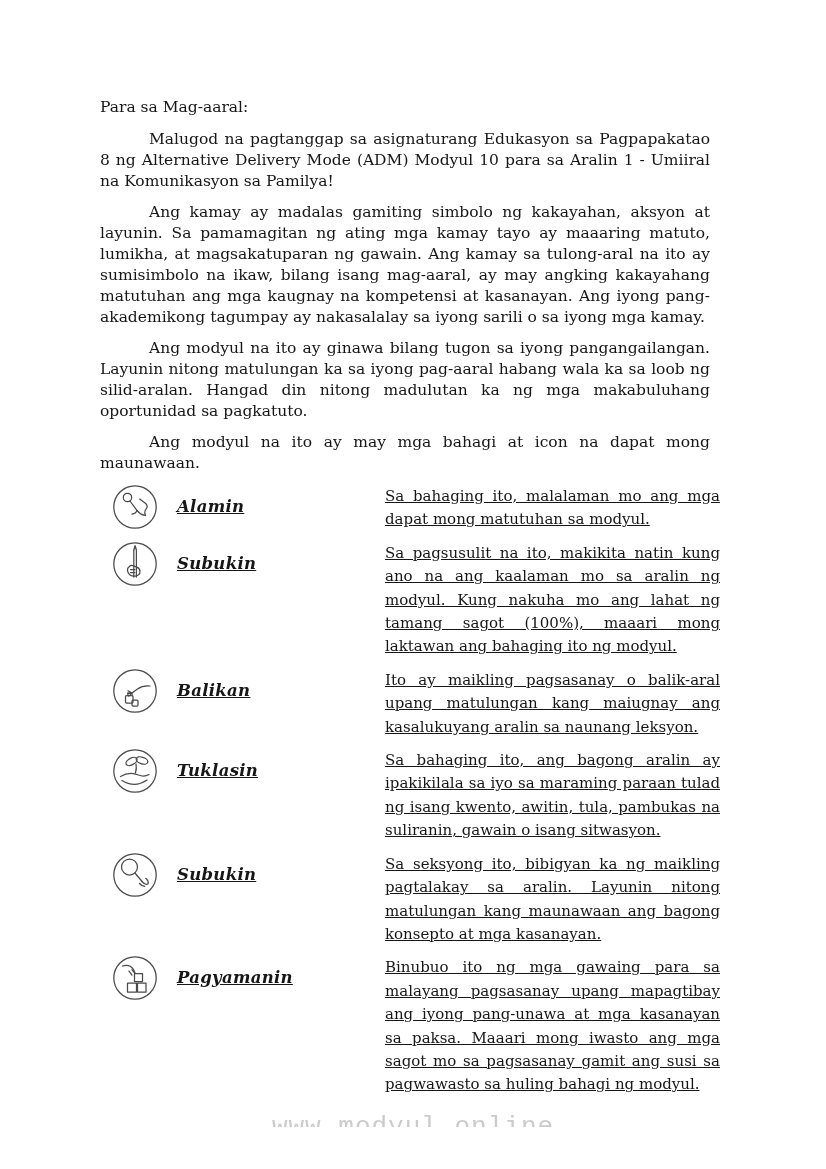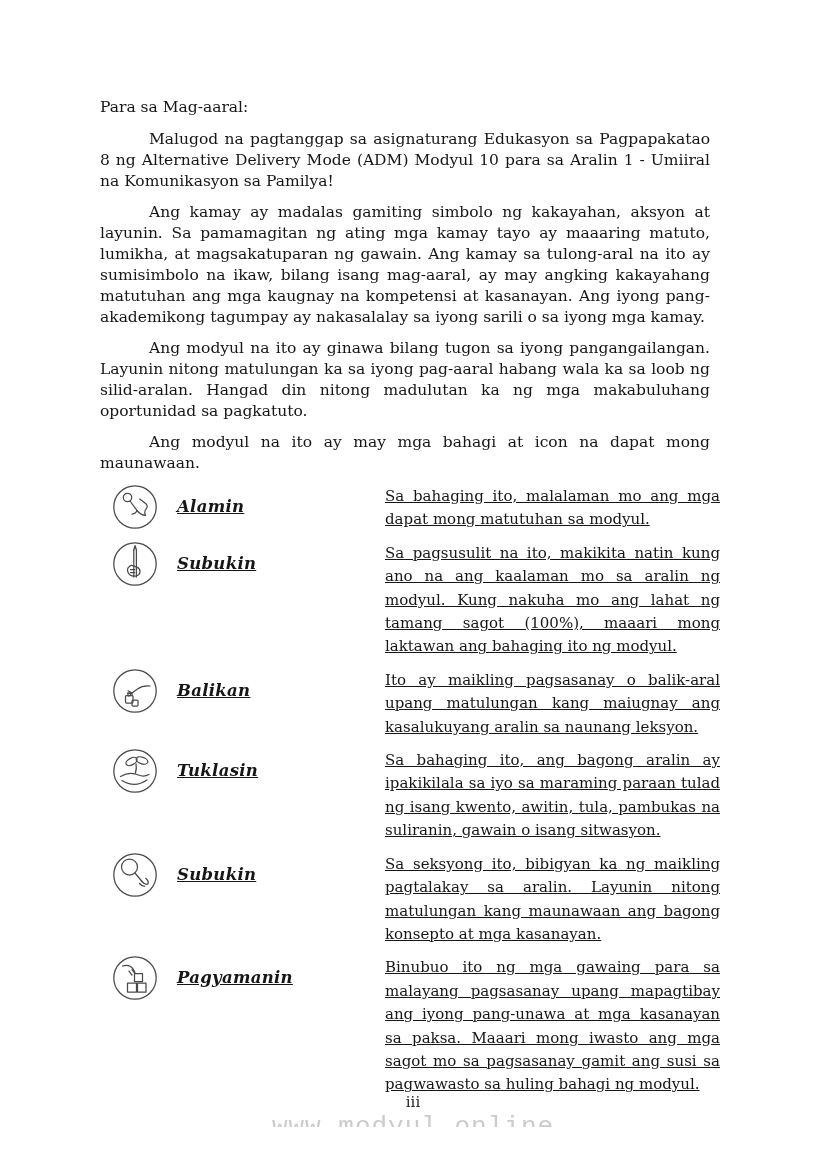--- a/index.html
+++ b/index.html
@@ -170,16 +170,15 @@
           <path d="M10.5 11 c6 -2 10.5 0.5 12.5 7"></path>
           <path d="M20 14.5 l3 4 M17 16 l3 4"></path>
         </svg>
       </div>
       <div class="row-label">Pagyamanin</div>
       <div class="row-desc">Binubuo ito ng mga gawaing para sa malayang pagsasanay upang mapagtibay ang iyong pang-unawa at mga kasanayan sa paksa. Maaari mong iwasto ang mga sagot mo sa pagsasanay gamit ang susi sa pagwawasto sa huling bahagi ng modyul.</div>
     </div>
 
   </div>
 
-  <div class="page-number">iii</div>
   <div class="watermark">www.modyul.online</div>
 
 </div>
 
 </body></html>

